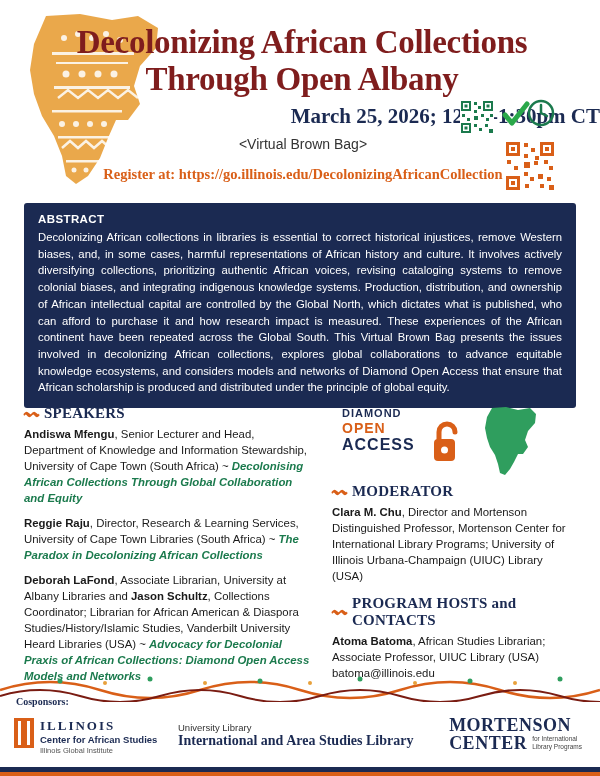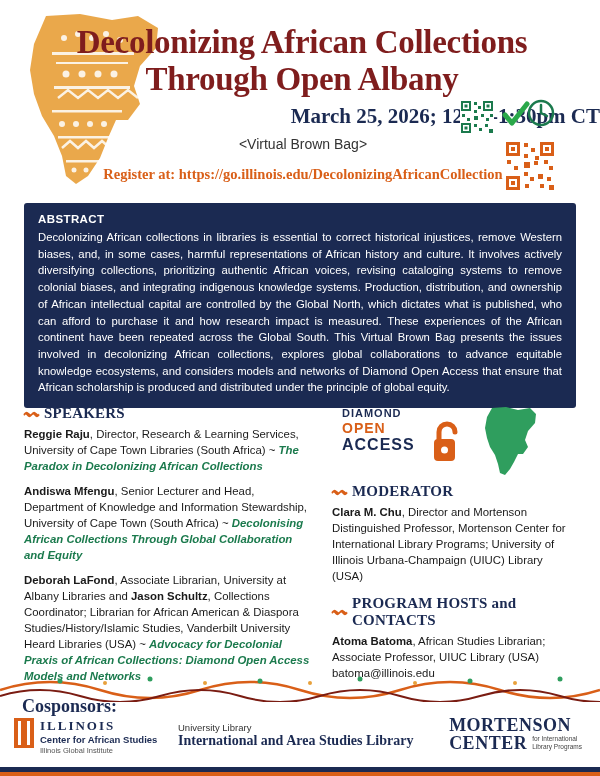--- a/index.html
+++ b/index.html
@@ -201,24 +201,24 @@
     background: #ffffff;
     border-top: none;
   }
   .footer-wave {
     position: absolute;
     left: 0; top: -18px;
     width: 600px; height: 30px;
   }
   .cosponsors-label {
     position: absolute;
-    left: 22px; top: 6px;
-    font-family: "Liberation Serif", serif;
-    font-weight: bold;
-    font-size: 18px;
+    left: 16px; top: 6px;
+    font-family: "Liberation Serif", serif;
+    font-weight: bold;
+    font-size: 10px;
     color: #1b2a52;
   }
   .illinois-logo {
     position: absolute;
     left: 14px; top: 28px;
     display: flex;
     align-items: flex-start;
     gap: 6px;
   }
   .illinois-mark {
@@ -425,25 +425,25 @@
 
   <div class="columns">
 
     <div class="col-left">
       <div class="section-head">
         <span class="squig">〰</span>
         <span class="section-title">SPEAKERS</span>
       </div>
 
       <div class="entry">
+        <span class="nm">Andiswa Mfengu</span><span>, Senior Lecturer and Head, Department of Knowledge and Information Stewardship, University of Cape Town (South Africa) ~ </span><span class="ital">Decolonising African Collections Through Global Collaboration and Equity</span>
+      </div>
+
+      <div class="entry">
         <span class="nm">Reggie Raju</span><span>, Director, Research &amp; Learning Services, University of Cape Town Libraries (South Africa) ~ </span><span class="ital">The Paradox in Decolonizing African Collections</span>
-      </div>
-
-      <div class="entry">
-        <span class="nm">Andiswa Mfengu</span><span>, Senior Lecturer and Head, Department of Knowledge and Information Stewardship, University of Cape Town (South Africa) ~ </span><span class="ital">Decolonising African Collections Through Global Collaboration and Equity</span>
       </div>
 
       <div class="entry">
         <span class="nm">Deborah LaFond</span><span>, Associate Librarian, University at Albany Libraries and </span><span class="nm">Jason Schultz</span><span>, Collections Coordinator; Librarian for African American &amp; Diaspora Studies/History/Islamic Studies, Vanderbilt University Heard Libraries (USA) ~ </span><span class="ital">Advocacy for Decolonial Praxis of African Collections: Diamond Open Access Models and Networks</span>
       </div>
     </div>
 
     <div class="col-right">
 
       <div class="doa-block">

